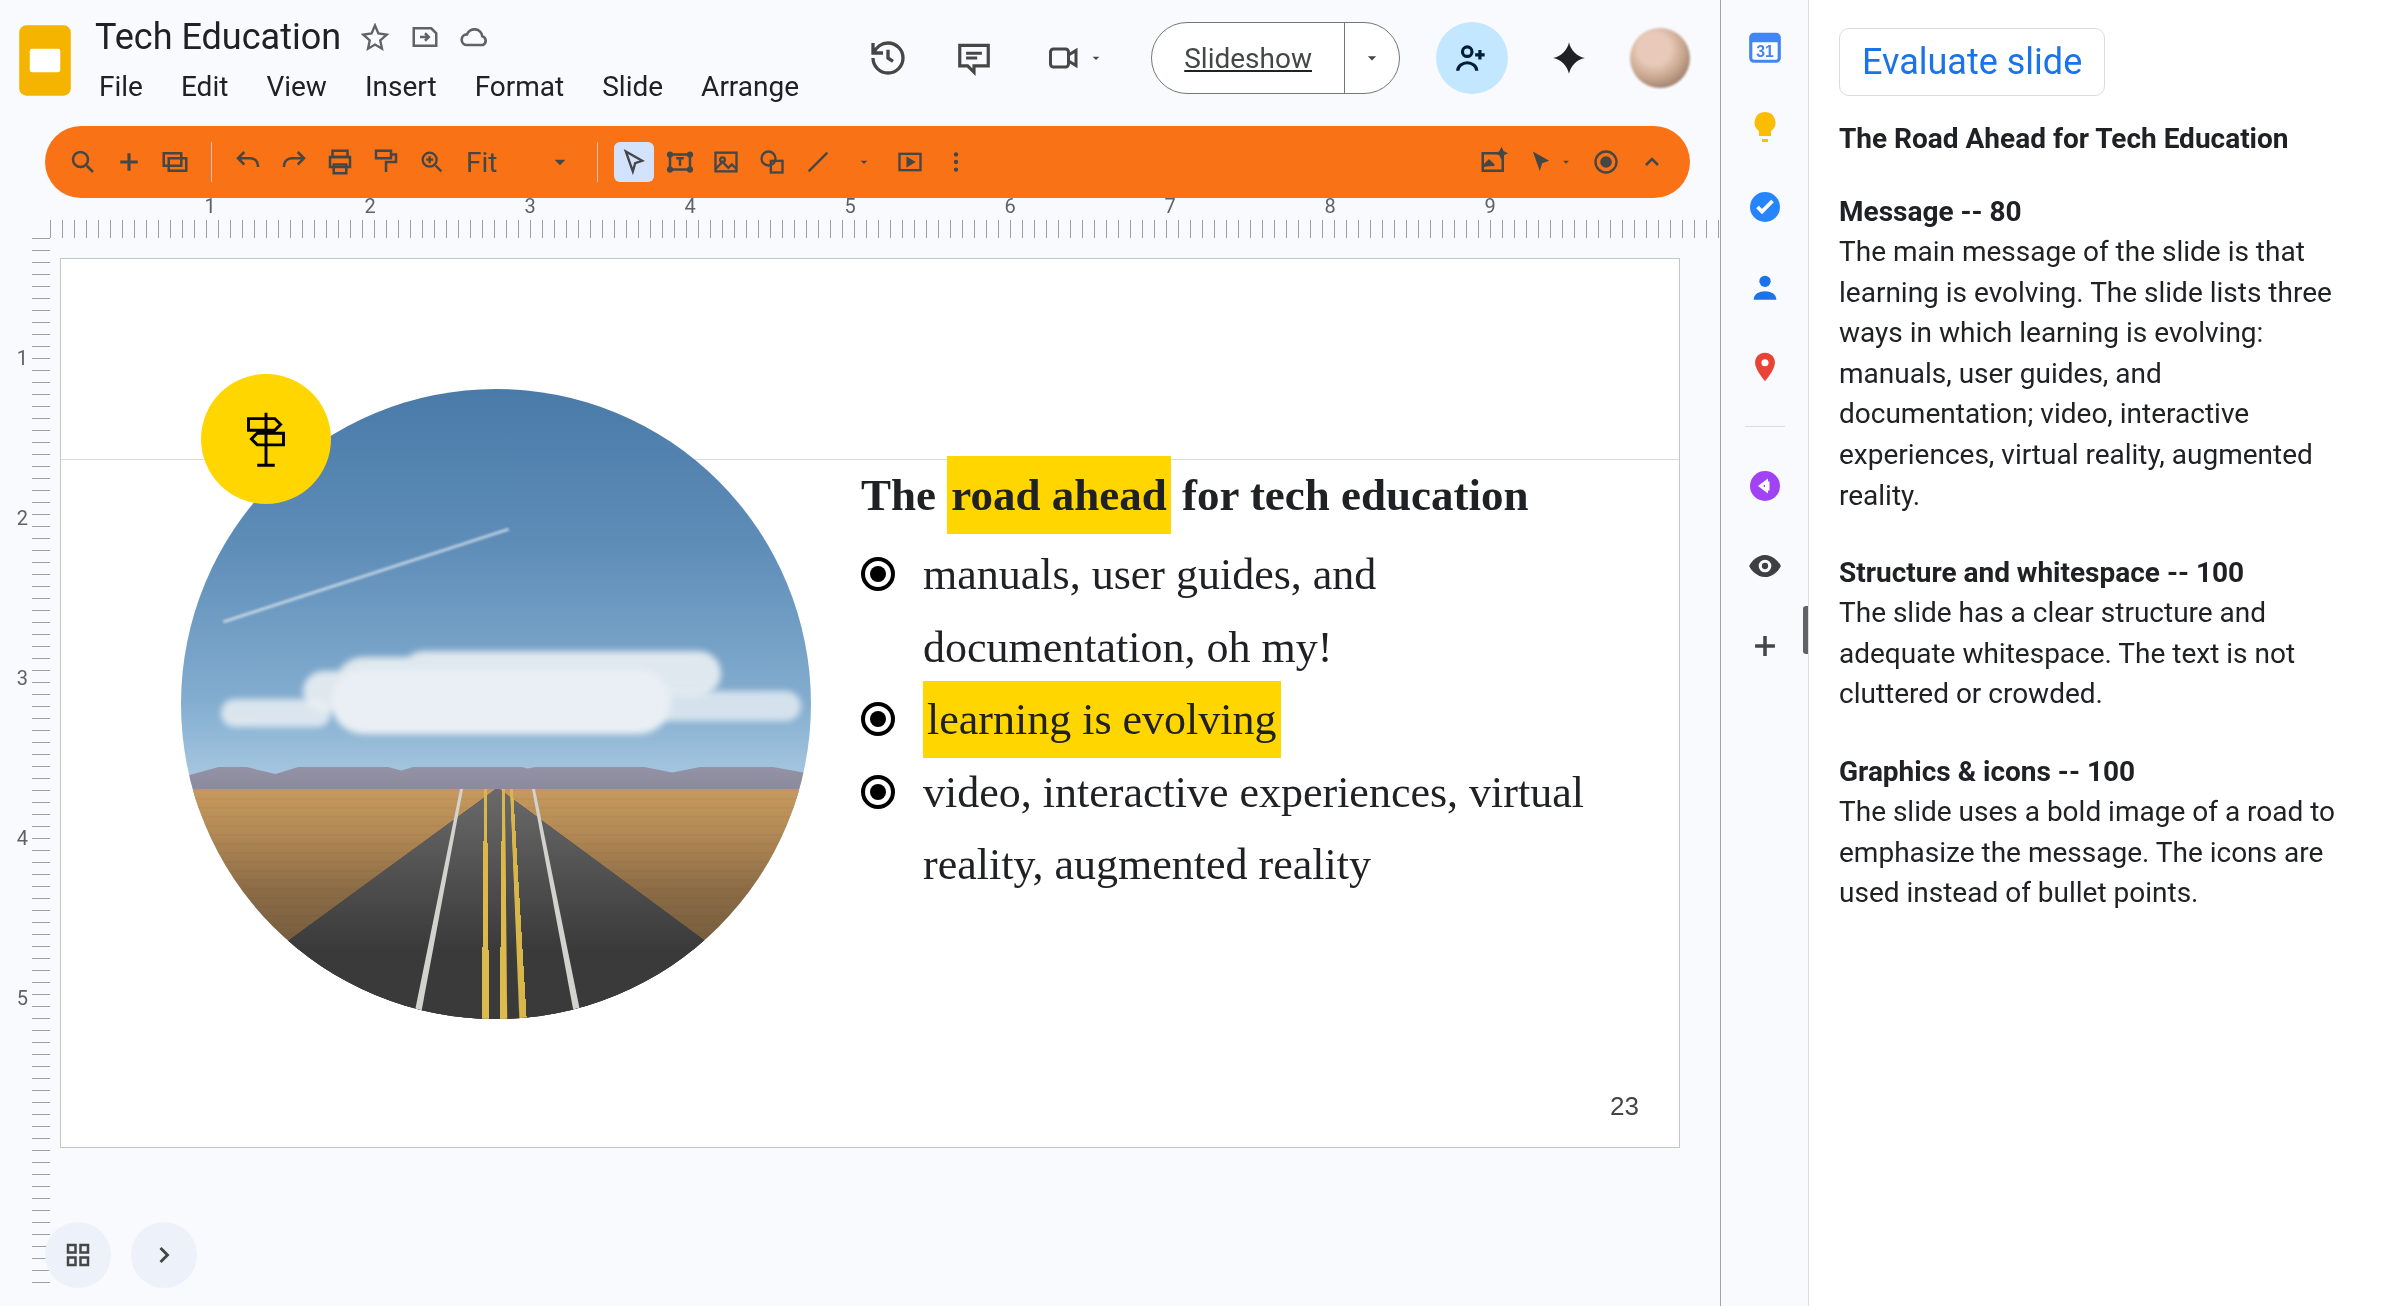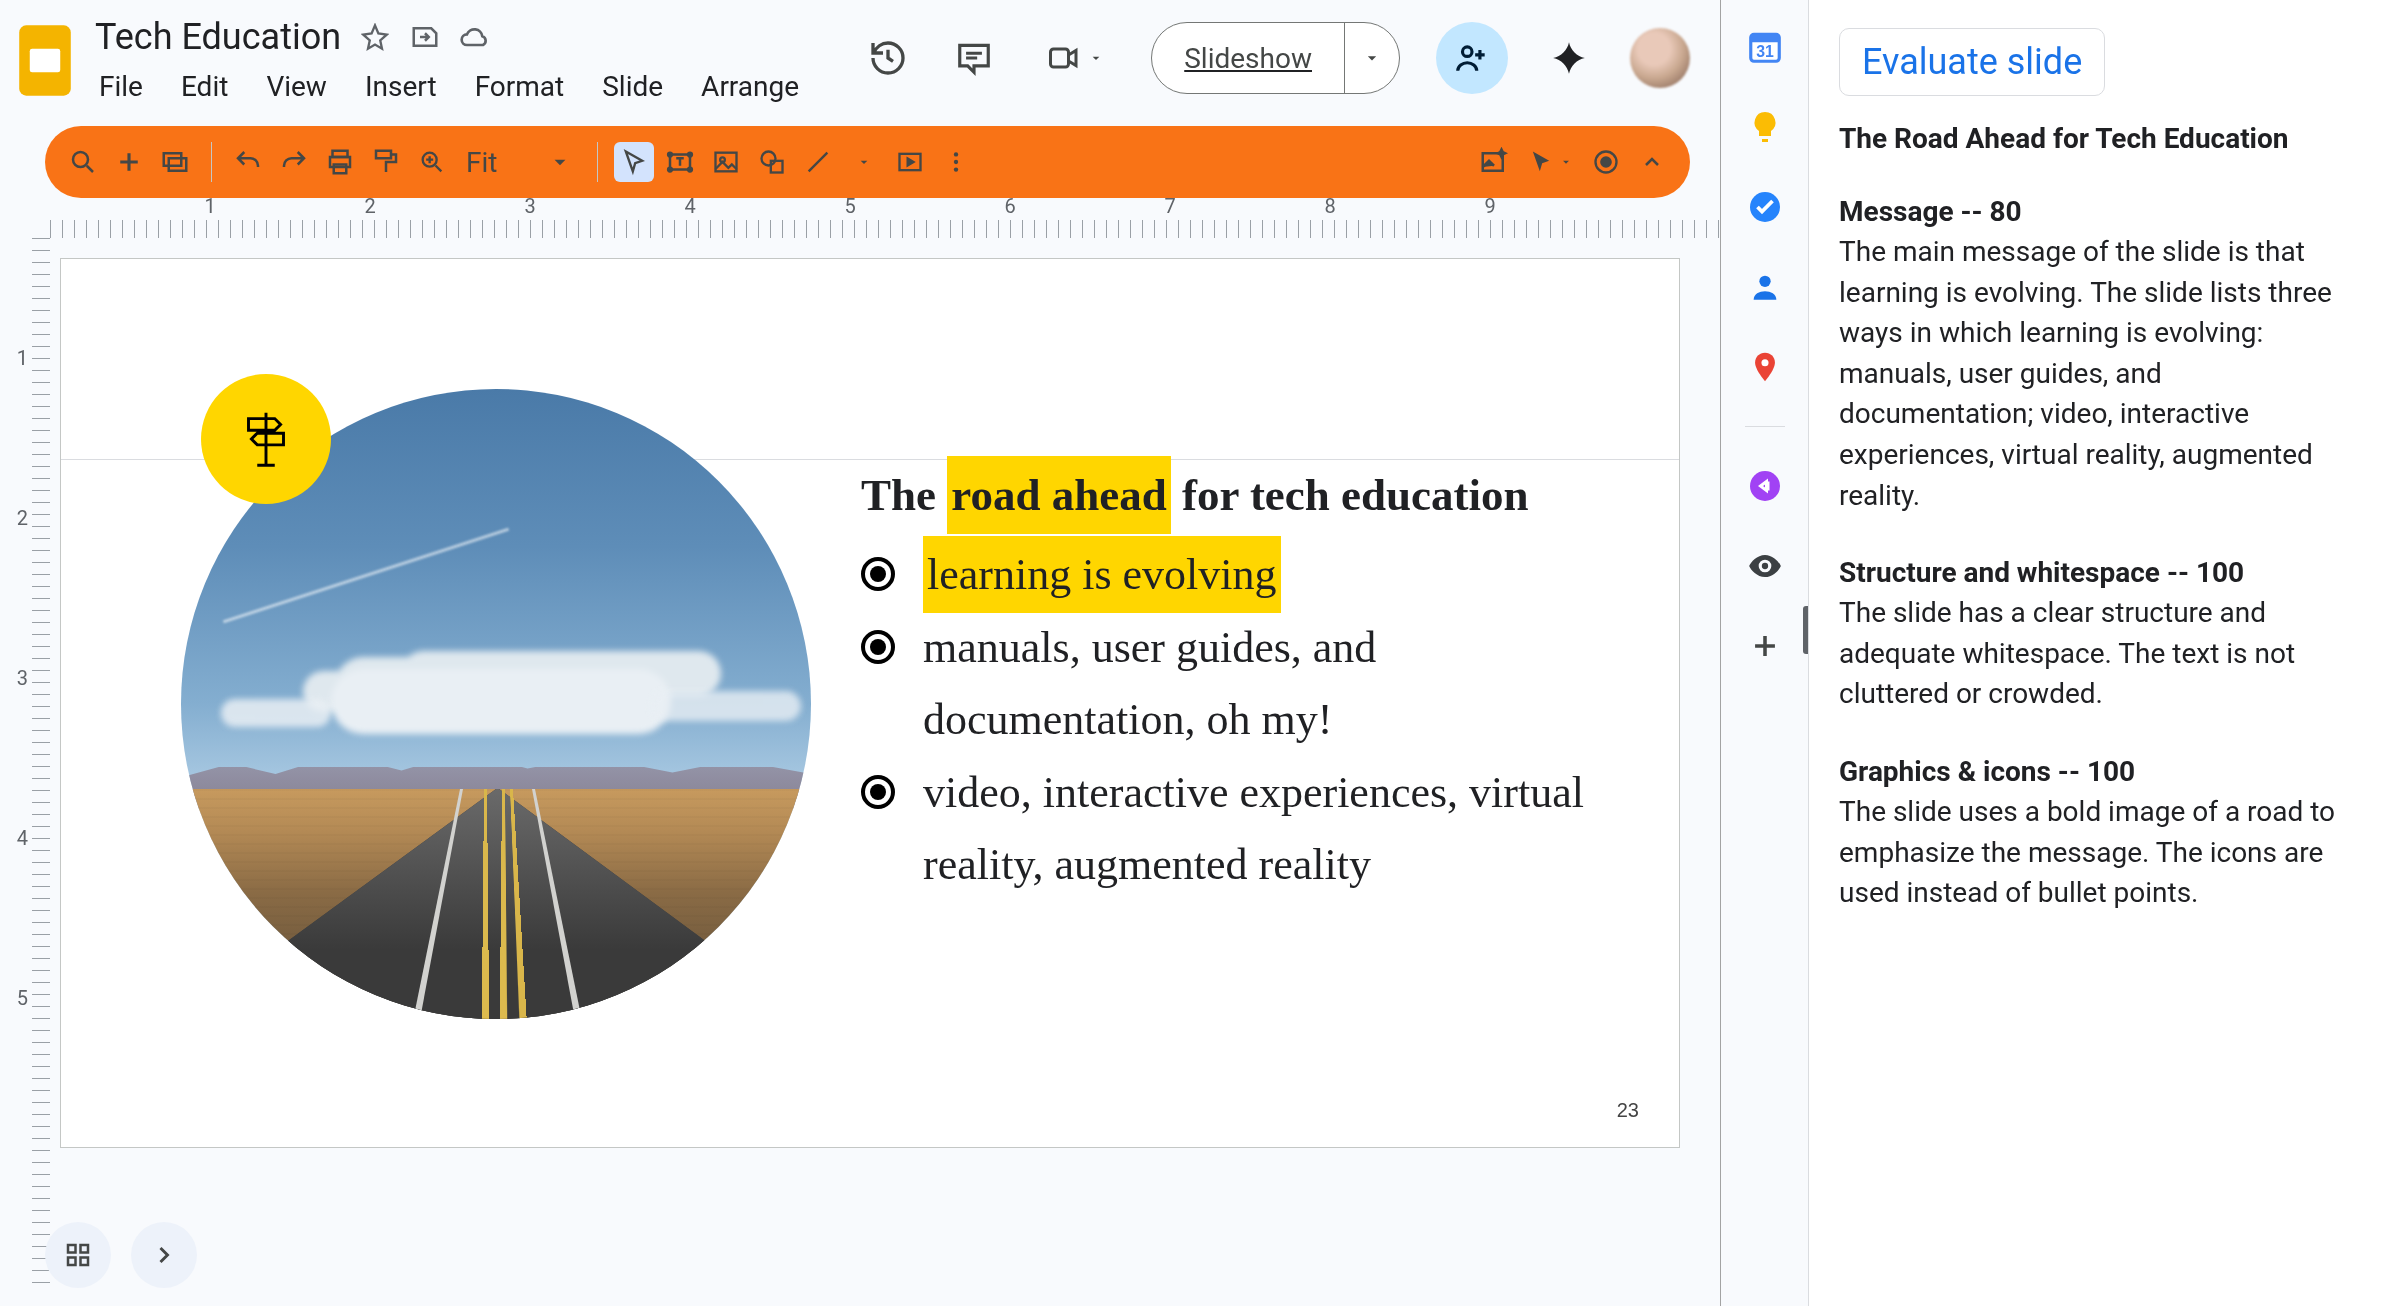--- a/index.html
+++ b/index.html
@@ -58,21 +58,21 @@
 .edge-white.er { left: 50%; transform-origin: top; transform: perspective(320px) rotateX(60deg) translateX(36px) scaleY(4.2); }
 .badge { position: absolute; top: 115px; left: 140px; width: 130px; height: 130px; background: #ffd600; border-radius: 50%; display: flex; align-items: center; justify-content: center; z-index: 2; }
 .slide-text { position: absolute; top: 210px; left: 800px; right: 40px; }
 .slide-title { font-size: 45px; font-weight: 700; margin-bottom: 18px; font-family: Georgia, serif; }
 .hl { background: #ffd600; padding: 14px 4px; }
 .bullets { list-style: none; }
 .bullets li { display: flex; align-items: flex-start; gap: 28px; font-size: 44px; line-height: 1.65; font-family: Georgia, serif; font-weight: 400; }
 .bullet-mark { width: 34px; height: 34px; min-width: 34px; border: 4px solid #000; border-radius: 50%; margin-top: 18px; position: relative; }
 .bullet-mark::after { content: ""; position: absolute; inset: 5px; background: #000; border-radius: 50%; }
 .bullet-text { flex: 1; }
-.slide-num { position: absolute; bottom: 25px; right: 40px; font-size: 20px; color: #444; font-family: Arial, sans-serif; }
+.slide-num { position: absolute; bottom: 25px; right: 40px; font-size: 26px; color: #444; font-family: Arial, sans-serif; }
 .bottom-tools { position: absolute; bottom: 18px; left: 45px; display: flex; gap: 20px; }
 .bottom-btn { width: 66px; height: 66px; border-radius: 50%; background: #edf2fa; display: flex; align-items: center; justify-content: center; cursor: pointer; color: #444746; }
 .side-dock { width: 88px; background: #f8fafd; display: flex; flex-direction: column; align-items: center; padding-top: 26px; gap: 38px; border-left: 1px solid #a3a3a3; position: relative; }
 .dock-icon { width: 42px; height: 42px; display: flex; align-items: center; justify-content: center; cursor: pointer; border-radius: 50%; }
 .dock-sep { width: 40px; height: 1px; background: #dadce0; }
 .dock-icon.active-dock { position: relative; }
 .dock-icon.active-dock::before { content: ""; position: absolute; inset: -12px; background: #e8eaed; border-radius: 50%; z-index: -1; }
 .dock-indicator { position: absolute; right: 0; width: 5px; height: 48px; background: #5f6368; border-radius: 3px 0 0 3px; top: 606px; }
 .advisor-panel { width: 584px; background: #fff; display: flex; flex-direction: column; border-left: 1px solid #dadce0; }
 .advisor-header { height: 110px; background: #424242; color: #fff; display: flex; align-items: center; padding: 0 30px; }
@@ -350,25 +350,25 @@
                   <path d="M24 6v36 M18 42h12 M12 10h18l4 4-4 4H12z M36 20H18l-4 4 4 4h18z"></path>
                 </svg>
             </div>
             <div class="slide-text">
               <div class="slide-title">
                 <span>The </span><span class="hl">road ahead</span><span> for tech education</span>
               </div>
               <ul class="bullets" id="bullets-list">
                   <li>
                     <span class="bullet-mark"></span>
-                    <span class="bullet-text"><span class="hl">learning is evolving</span></span>
+                    <span class="bullet-text">manuals, user guides, and documentation, oh my!</span>
                   </li>
                   <li>
                     <span class="bullet-mark"></span>
-                    <span class="bullet-text">manuals, user guides, and documentation, oh my!</span>
+                    <span class="bullet-text"><span class="hl">learning is evolving</span></span>
                   </li>
                   <li>
                     <span class="bullet-mark"></span>
                     <span class="bullet-text">video, interactive experiences, virtual reality, augmented reality</span>
                   </li>
                 </ul>
             </div>
             <div class="slide-num">23</div>
           </div>
         </div>

